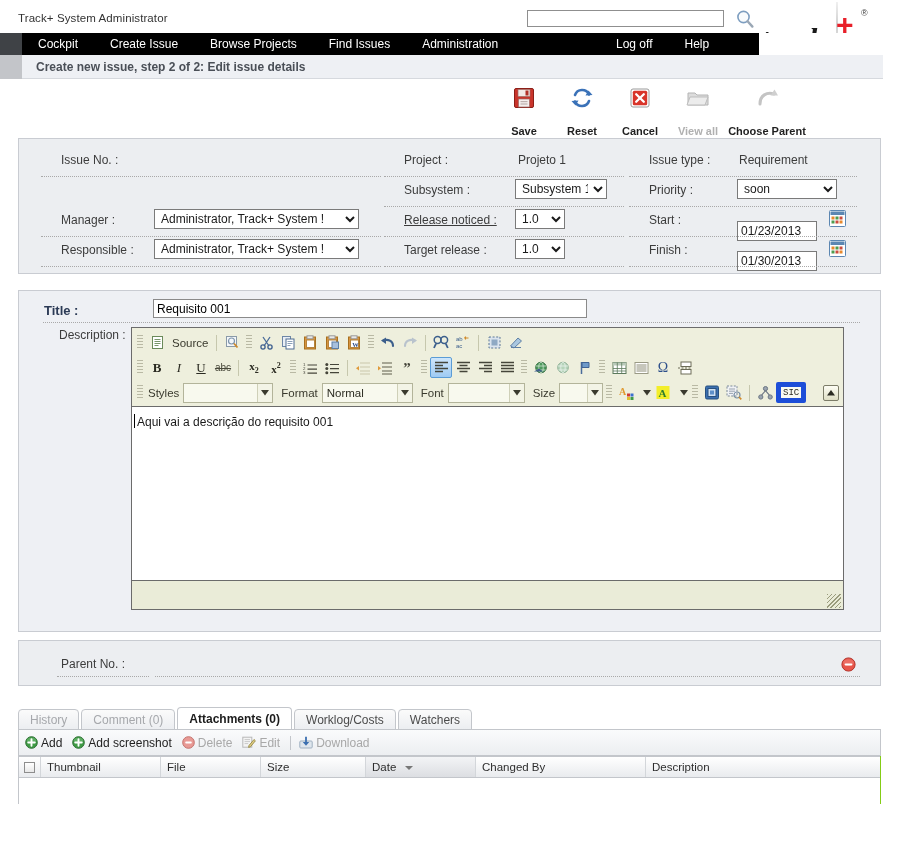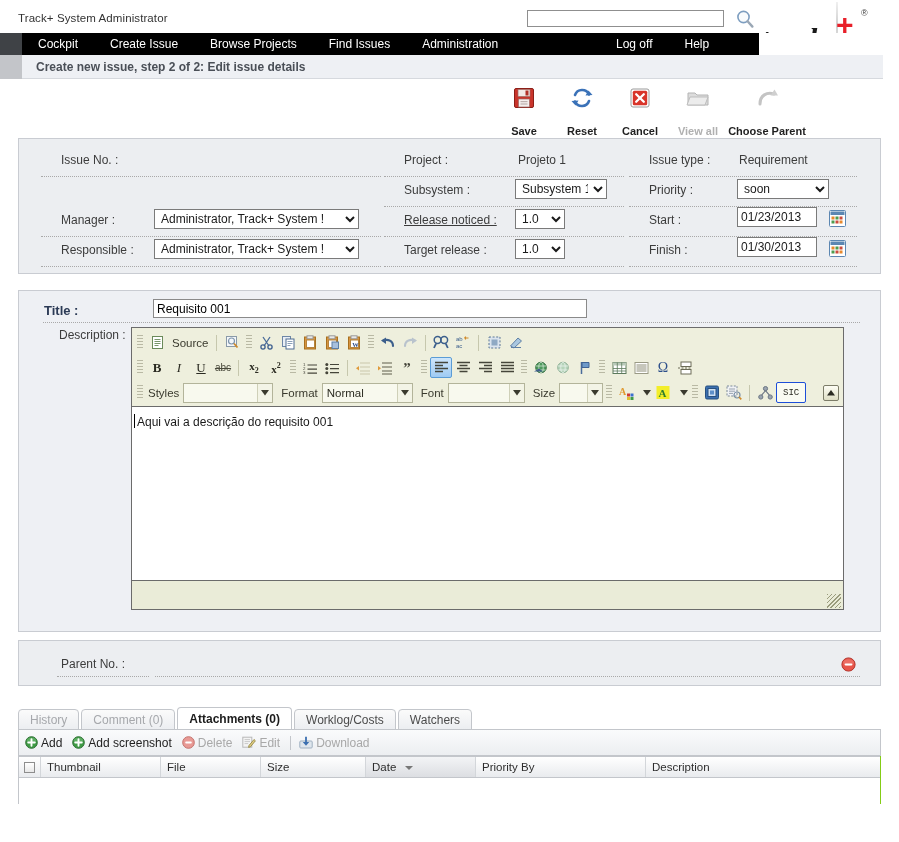--- a/index.html
+++ b/index.html
@@ -201,21 +201,21 @@
     height: 20px;
     font-family: "Liberation Sans", sans-serif;
     font-size: 12px;
     border: 1px solid #7a7a7a;
     background: #ffffff;
     padding: 0 2px;
     color: #1a1a1a;
   }
   input.ftext {
     position: absolute;
-    top: 0;
+    top: 14px;
     height: 20px;
     font-family: "Liberation Sans", sans-serif;
     font-size: 12px;
     border: 1px solid #7a7a7a;
     background: #ffffff;
     padding: 0 3px;
     color: #1a1a1a;
     outline: none;
   }
   .cal-btn {
@@ -635,21 +635,21 @@
   </div>
 
   <div class="frow" style="left:610px; top:8px; width:228px;">
     <div class="flabel" style="left:20px;">Issue type :</div>
     <div class="fvalue-static" style="left:110px;">Requirement</div>
     <div class="dotted" style="width:228px;"></div>
   </div>
 
   <div class="frow" style="left:610px; top:38px; width:228px;">
     <div class="flabel" style="left:20px;">Priority :</div>
-    <select class="fsel" style="left:108px; width:92px;">
+    <select class="fsel" style="left:108px; width:100px;">
       <option>soon</option>
     </select>
     <div class="dotted" style="width:228px;"></div>
   </div>
 
   <div class="frow" style="left:610px; top:68px; width:228px;">
     <div class="flabel" style="left:20px;">Start :</div>
     <input class="ftext" style="left: 108px; width: 80px;" value="01/23/2013">
     <div class="cal-btn" style="left:200px;">
       <svg width="17" height="17" viewBox="0 0 17 17">
@@ -1001,21 +1001,21 @@
         </div>
         <div class="ck-sep"></div>
         <div class="ck-btn">
           <svg width="15" height="14" viewBox="0 0 15 14">
               <circle cx="7.5" cy="2.6" r="2.1" fill="#9aa4b0" stroke="#6b7683"></circle>
               <circle cx="2.8" cy="11" r="2.1" fill="#9aa4b0" stroke="#6b7683"></circle>
               <circle cx="12.2" cy="11" r="2.1" fill="#9aa4b0" stroke="#6b7683"></circle>
               <path d="M7.5 4.7 L3.6 9.2 M7.5 4.7 L11.4 9.2" stroke="#6b7683" stroke-width="1.1"></path>
             </svg>
         </div>
-        <div class="ck-btn" style="width:30px;background:#fafbf2;border:1px solid #1d4ed8">
+        <div class="ck-btn" style="width:30px;background:#fafbf2;border:5px solid #1d4ed8">
           <span style="font-size:9px;font-family:'Liberation Mono',monospace;color:#2b2b22;">SIC</span>
         </div>
         <div style="flex:1"></div>
         <div class="ck-btn" style="width:16px;height:16px;border:1px solid #7c7c68;background:linear-gradient(to bottom,#fdfdf4,#dedec4);margin-right:4px">
           <svg width="8" height="6" viewBox="0 0 8 6">
               <polygon points="0,5.5 8,5.5 4,0" fill="#2b2b22"></polygon>
             </svg>
         </div>
       </div>
 
@@ -1129,20 +1129,20 @@
       <span>File</span>
     </div>
     <div class="th" style="width:105px">
       <span>Size</span>
     </div>
     <div class="th sorted" style="width:110px">
       <span>Date</span>
       <span class="sort-arrow"></span>
     </div>
     <div class="th" style="width:170px">
-      <span>Priority By</span>
+      <span>Changed By</span>
     </div>
     <div class="th" style="flex:1;border-right:none">
       <span>Description</span>
     </div>
   </div>
   <div class="tbl-body"></div>
 </div>
 
 </body></html>

